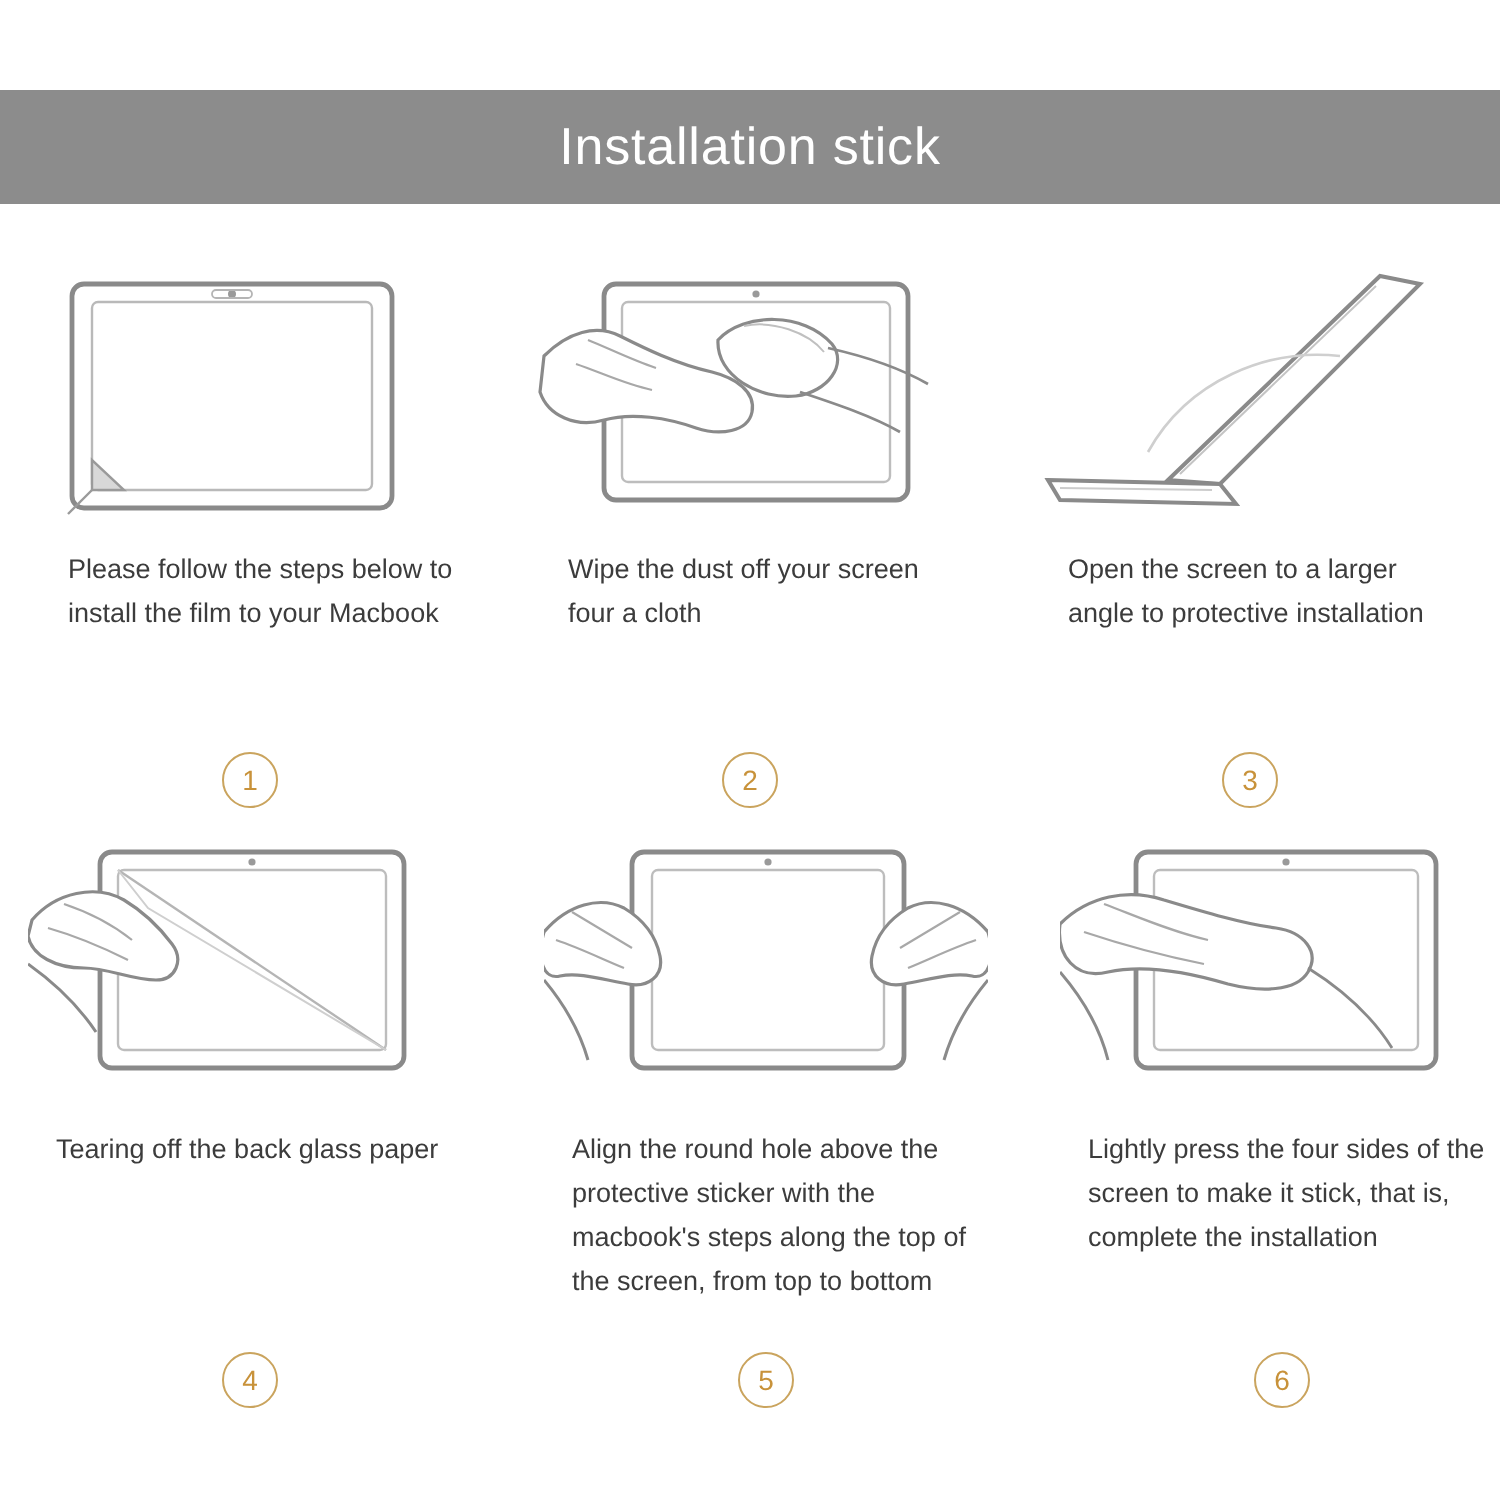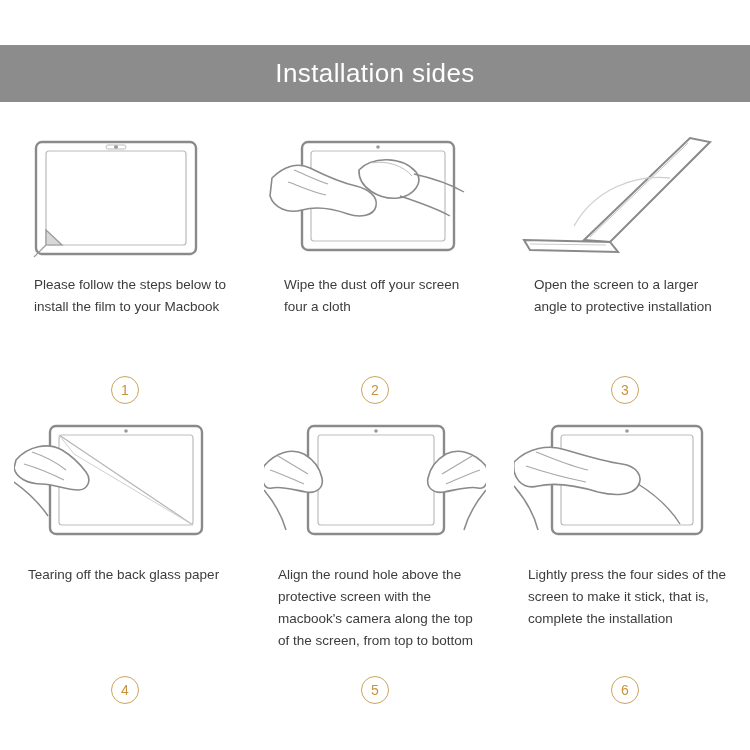--- a/index.html
+++ b/index.html
@@ -91,21 +91,21 @@
   }
   
   svg { display: block; }
 </style>
 </head>
 <body>
 
 <div class="page">
 
   <div class="header">
-    <div class="header-title">Installation sides</div>
+    <div class="header-title">Installation stick</div>
   </div>
 
   <div class="grid">
 
     <div class="row1" style="display:flex;width:750px;">
 
       <div class="cell">
         <div class="art">
           <svg width="222" height="130" viewBox="0 0 222 130">
             <rect x="22" y="12" width="160" height="112" rx="6" ry="6" fill="#fff" stroke="#8a8a8a" stroke-width="2.4"></rect>
@@ -159,21 +159,21 @@
             <path d="M60 96 C80 60, 120 44, 156 48" fill="none" stroke="#cfcfcf" stroke-width="1.3" stroke-dasharray="0"></path>
           </svg>
         </div>
         <div class="caption">Open the screen to a larger angle to protective installation</div>
         <div class="num-wrap">
           <div class="num">3</div>
         </div>
       </div>
     </div>
 
-    <div class="row2" style="display:flex;width:750px;">
+    <div class="row2" style="display:flex;width:750px;gap:8px;">
 
       <div class="cell">
         <div class="art">
           <svg width="222" height="130" viewBox="0 0 222 130">
             <rect x="36" y="6" width="152" height="108" rx="6" ry="6" fill="#fff" stroke="#8a8a8a" stroke-width="2.4"></rect>
             <rect x="45" y="15" width="134" height="90" rx="3" ry="3" fill="#fff" stroke="#bdbdbd" stroke-width="1.2"></rect>
             <circle cx="112" cy="11" r="1.8" fill="#9a9a9a"></circle>
 
             <path d="M45 15 L179 105" fill="none" stroke="#b5b5b5" stroke-width="1.2"></path>
             <path d="M45 15 L60 34 L179 105" fill="none" stroke="#cfcfcf" stroke-width="1"></path>
@@ -204,21 +204,21 @@
             <path d="M6 50 C18 54, 30 60, 40 64" fill="none" stroke="#a8a8a8" stroke-width="1.1"></path>
             <path d="M0 70 C10 82, 18 96, 22 110" fill="none" stroke="#8a8a8a" stroke-width="1.5"></path>
 
             <path d="M222 46 C210 32, 194 28, 182 34 C172 40, 166 48, 164 58 C162 68, 170 74, 180 72
                      C192 70, 204 66, 214 68 C222 70, 226 60, 222 46 Z" fill="#ffffff" stroke="#8a8a8a" stroke-width="1.6"></path>
             <path d="M208 36 C198 42, 188 48, 178 54" fill="none" stroke="#a8a8a8" stroke-width="1.1"></path>
             <path d="M216 50 C204 54, 192 60, 182 64" fill="none" stroke="#a8a8a8" stroke-width="1.1"></path>
             <path d="M222 70 C212 82, 204 96, 200 110" fill="none" stroke="#8a8a8a" stroke-width="1.5"></path>
           </svg>
         </div>
-        <div class="caption">Align the round hole above the protective screen with the macbook's camera along the top of the screen, from top to bottom</div>
+        <div class="caption">Align the round hole above the protective sticker with the macbook's steps along the top of the screen, from top to bottom</div>
         <div class="num-wrap">
           <div class="num">5</div>
         </div>
       </div>
 
       <div class="cell">
         <div class="art">
           <svg width="222" height="130" viewBox="0 0 222 130">
             <rect x="38" y="6" width="150" height="108" rx="6" ry="6" fill="#fff" stroke="#8a8a8a" stroke-width="2.4"></rect>
             <rect x="47" y="15" width="132" height="90" rx="3" ry="3" fill="#fff" stroke="#bdbdbd" stroke-width="1.2"></rect>

